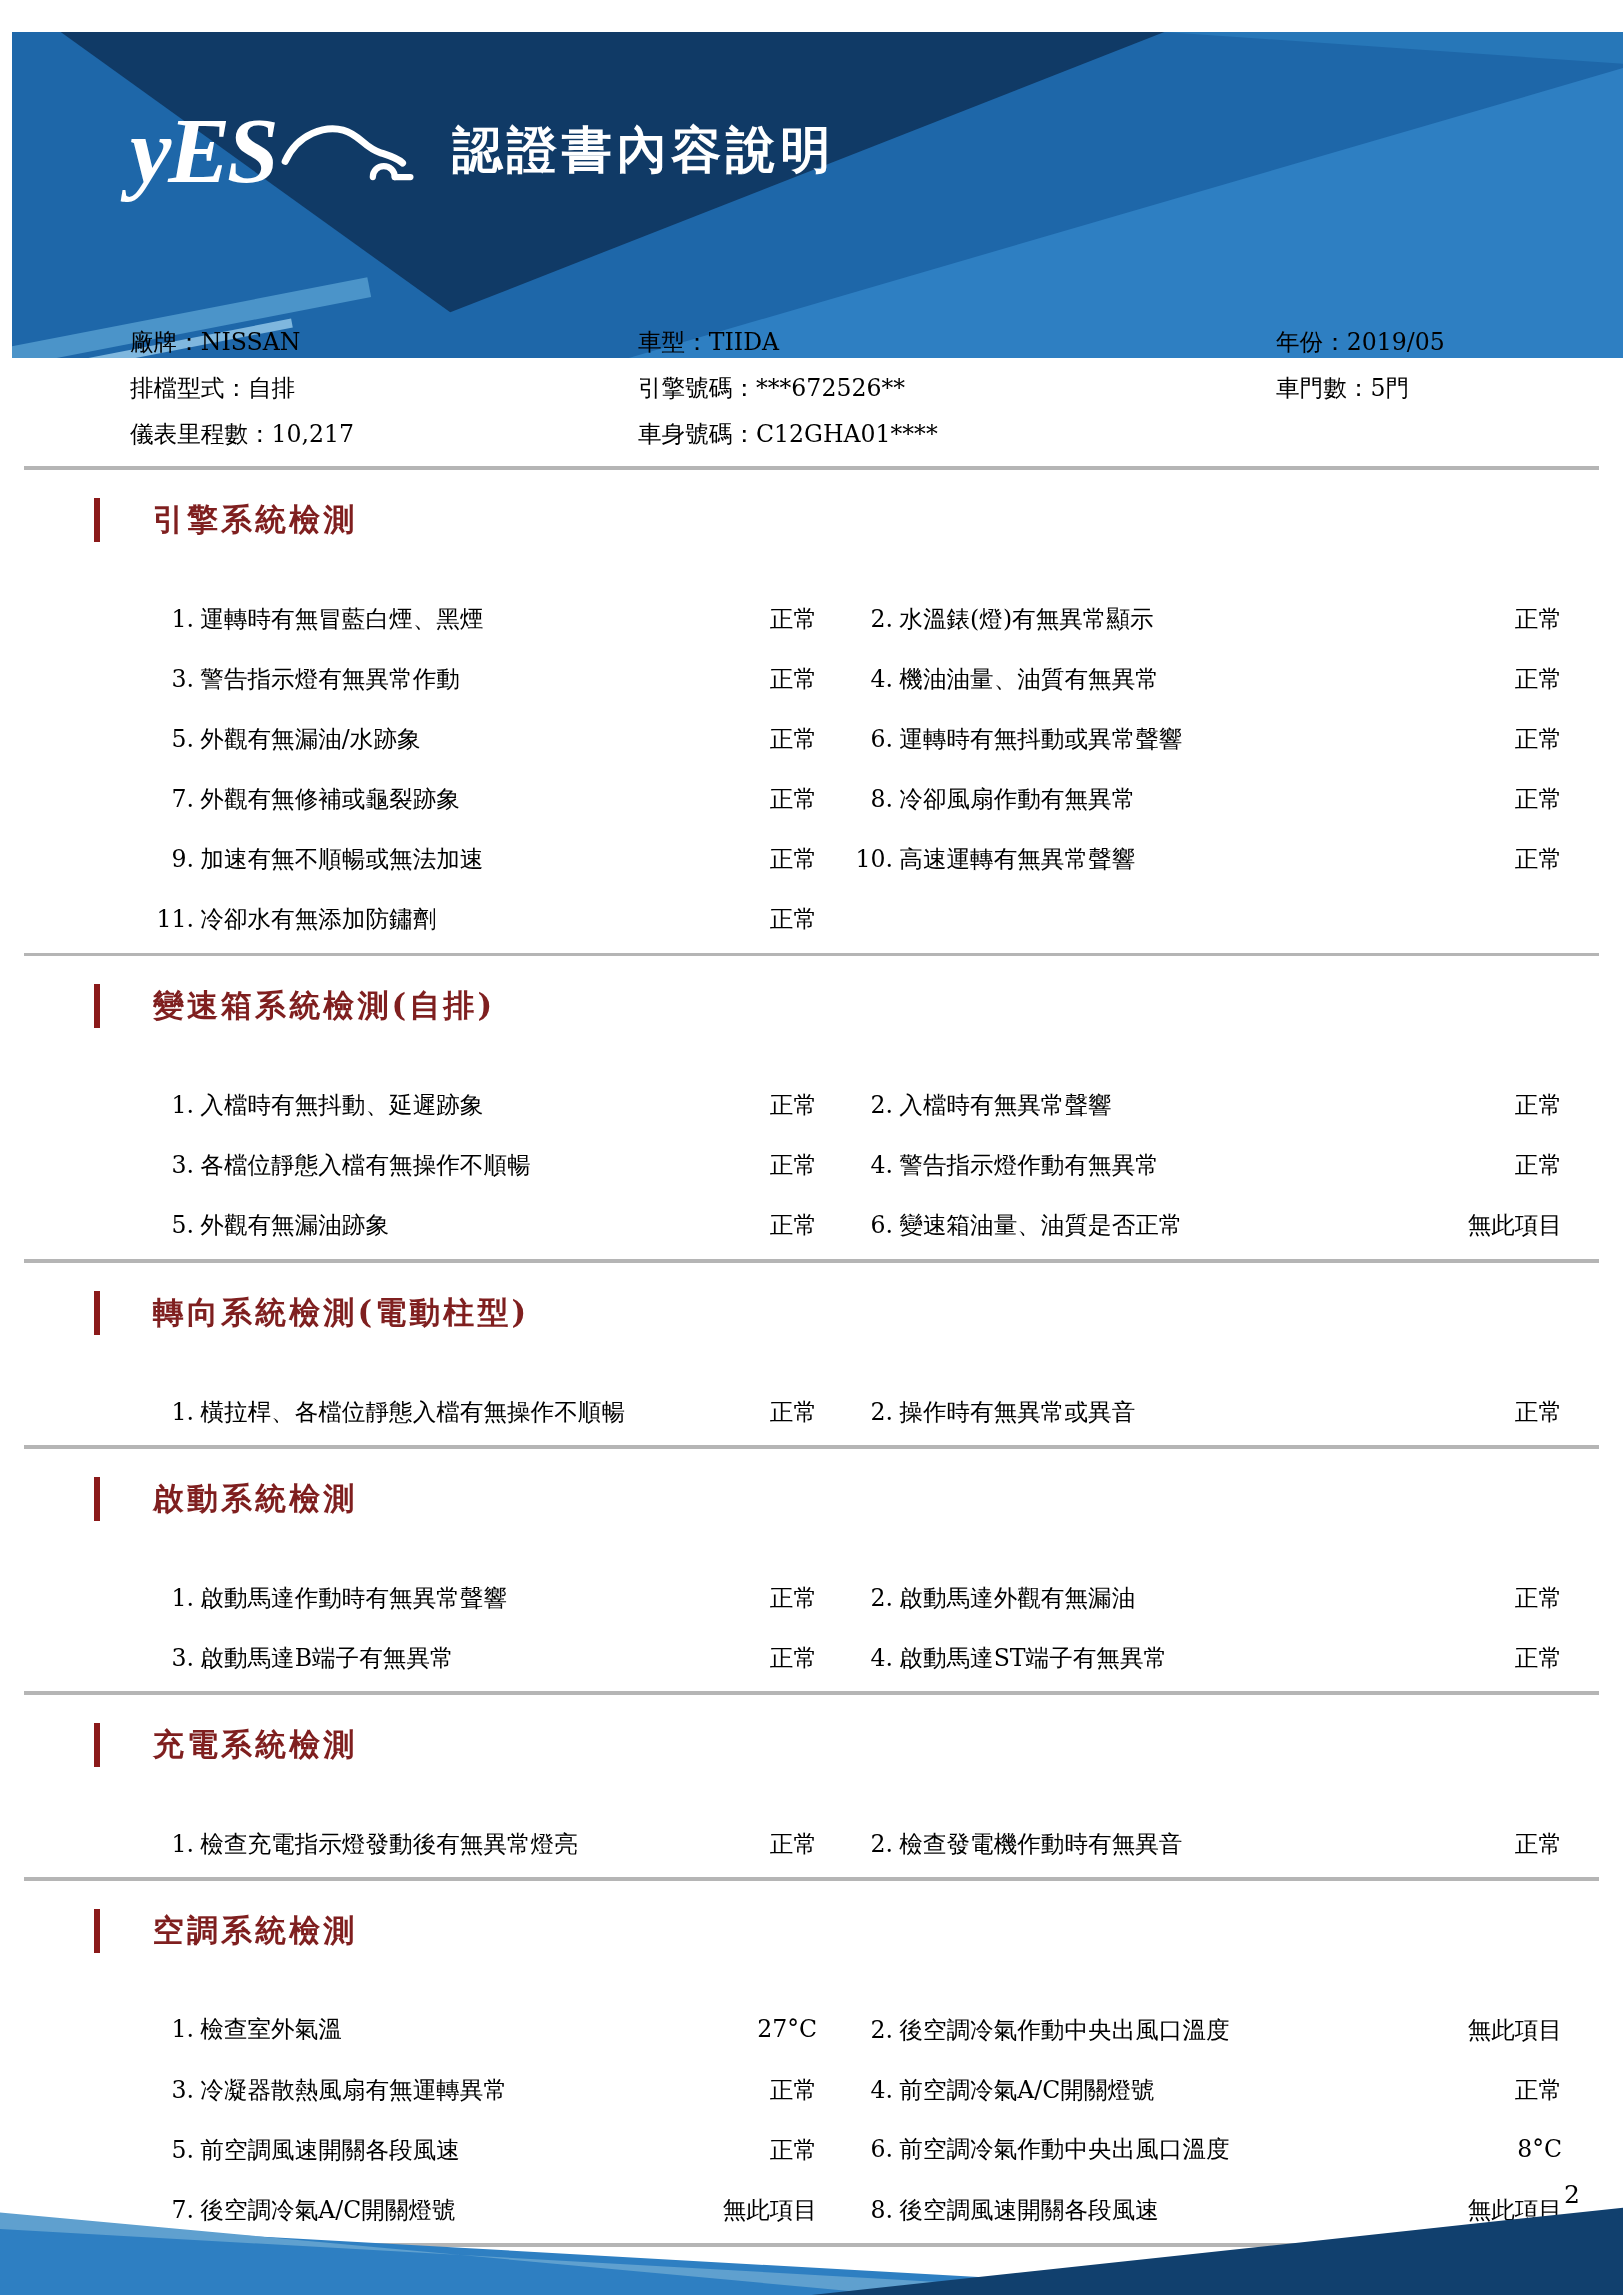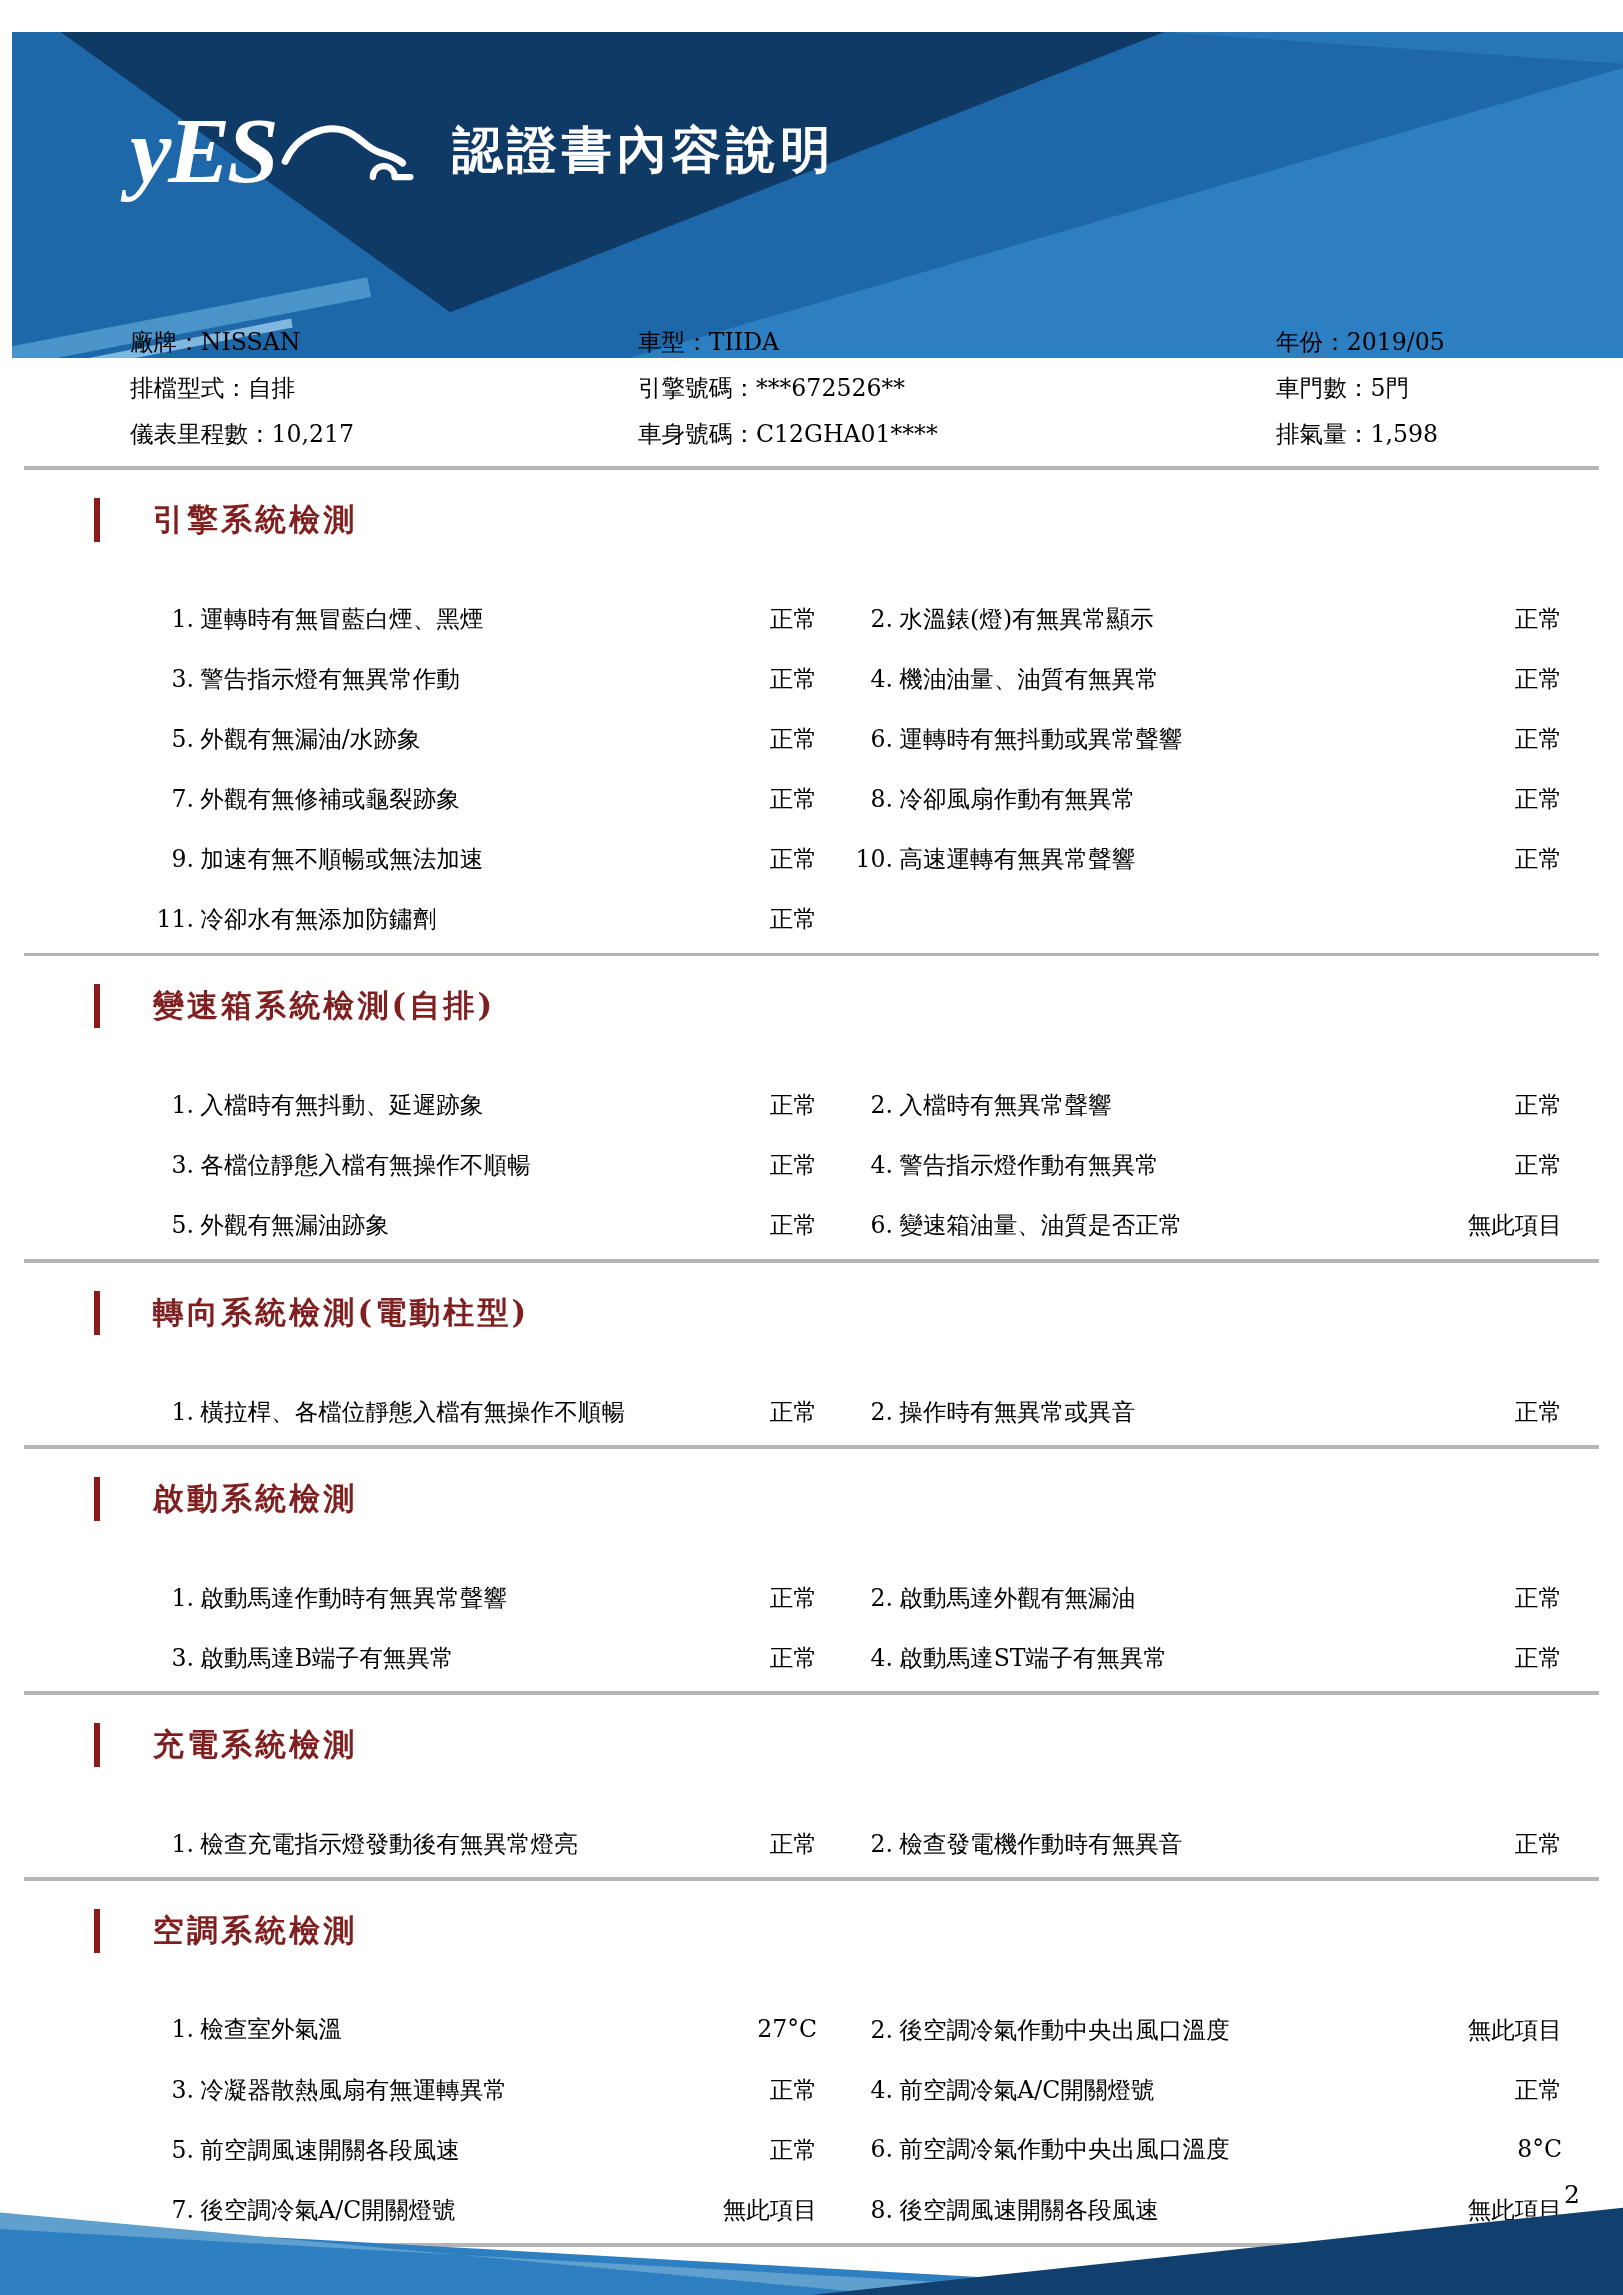--- a/index.html
+++ b/index.html
@@ -97,21 +97,20 @@
         <div class="info-cell3">年份：2019/05</div>
       </div>
       <div class="info-row">
         <div class="info-cell1">排檔型式：自排</div>
         <div class="info-cell2">引擎號碼：***672526**</div>
         <div class="info-cell3">車門數：5門</div>
       </div>
       <div class="info-row">
         <div class="info-cell1">儀表里程數：10,217</div>
         <div class="info-cell2">車身號碼：C12GHA01****</div>
-        <div class="info-cell3">排氣量：1,598</div>
       </div>
     </div>
   <div class="divider"></div>
 
   <div id="sections">
       <section>
         <div class="sec-title">
           <span class="sec-bar"></span>
           <span class="sec-title-text">引擎系統檢測</span>
         </div>

